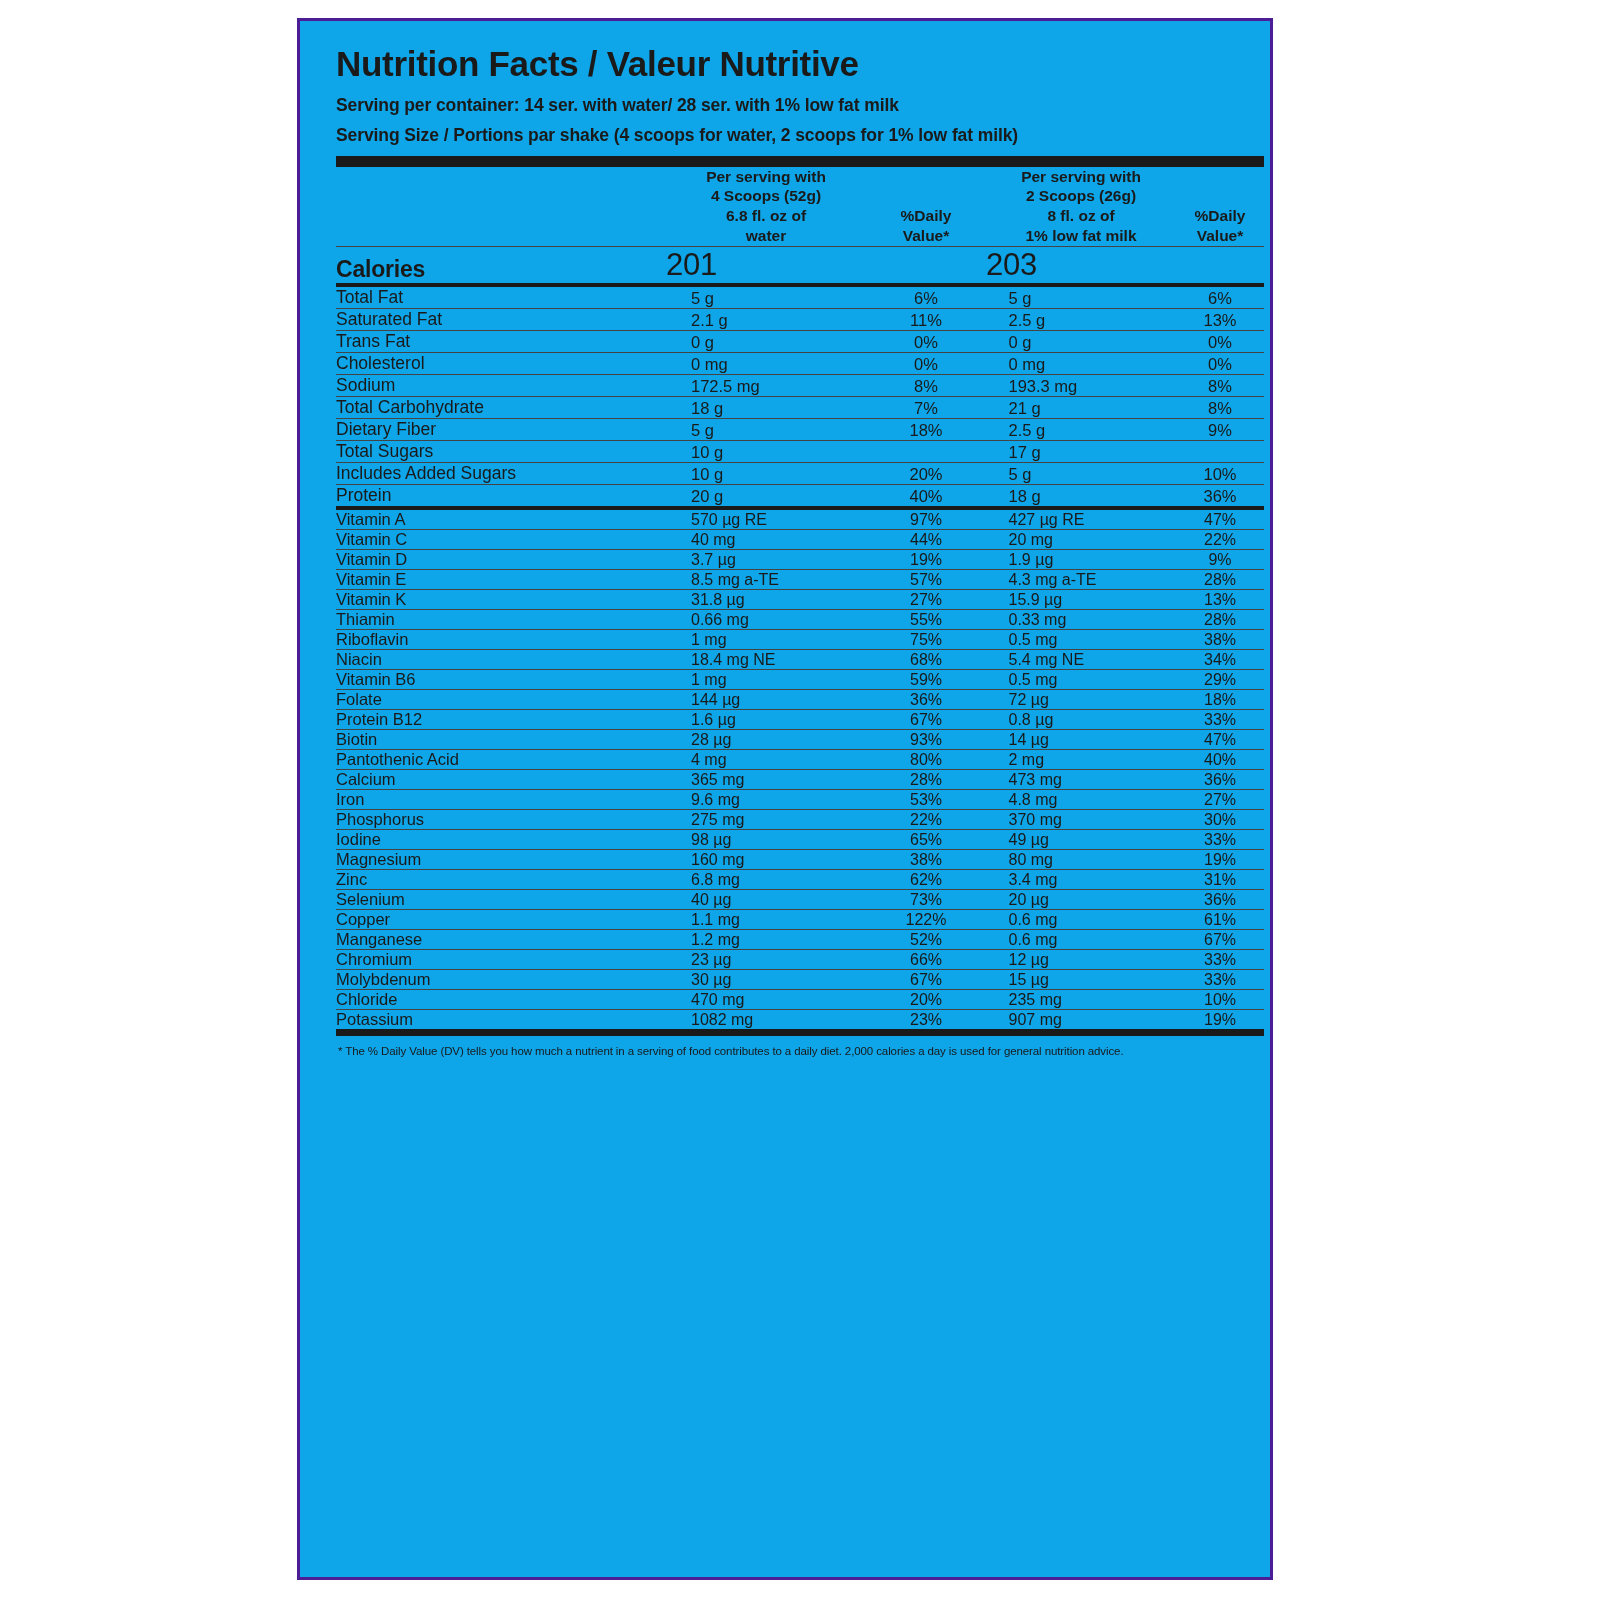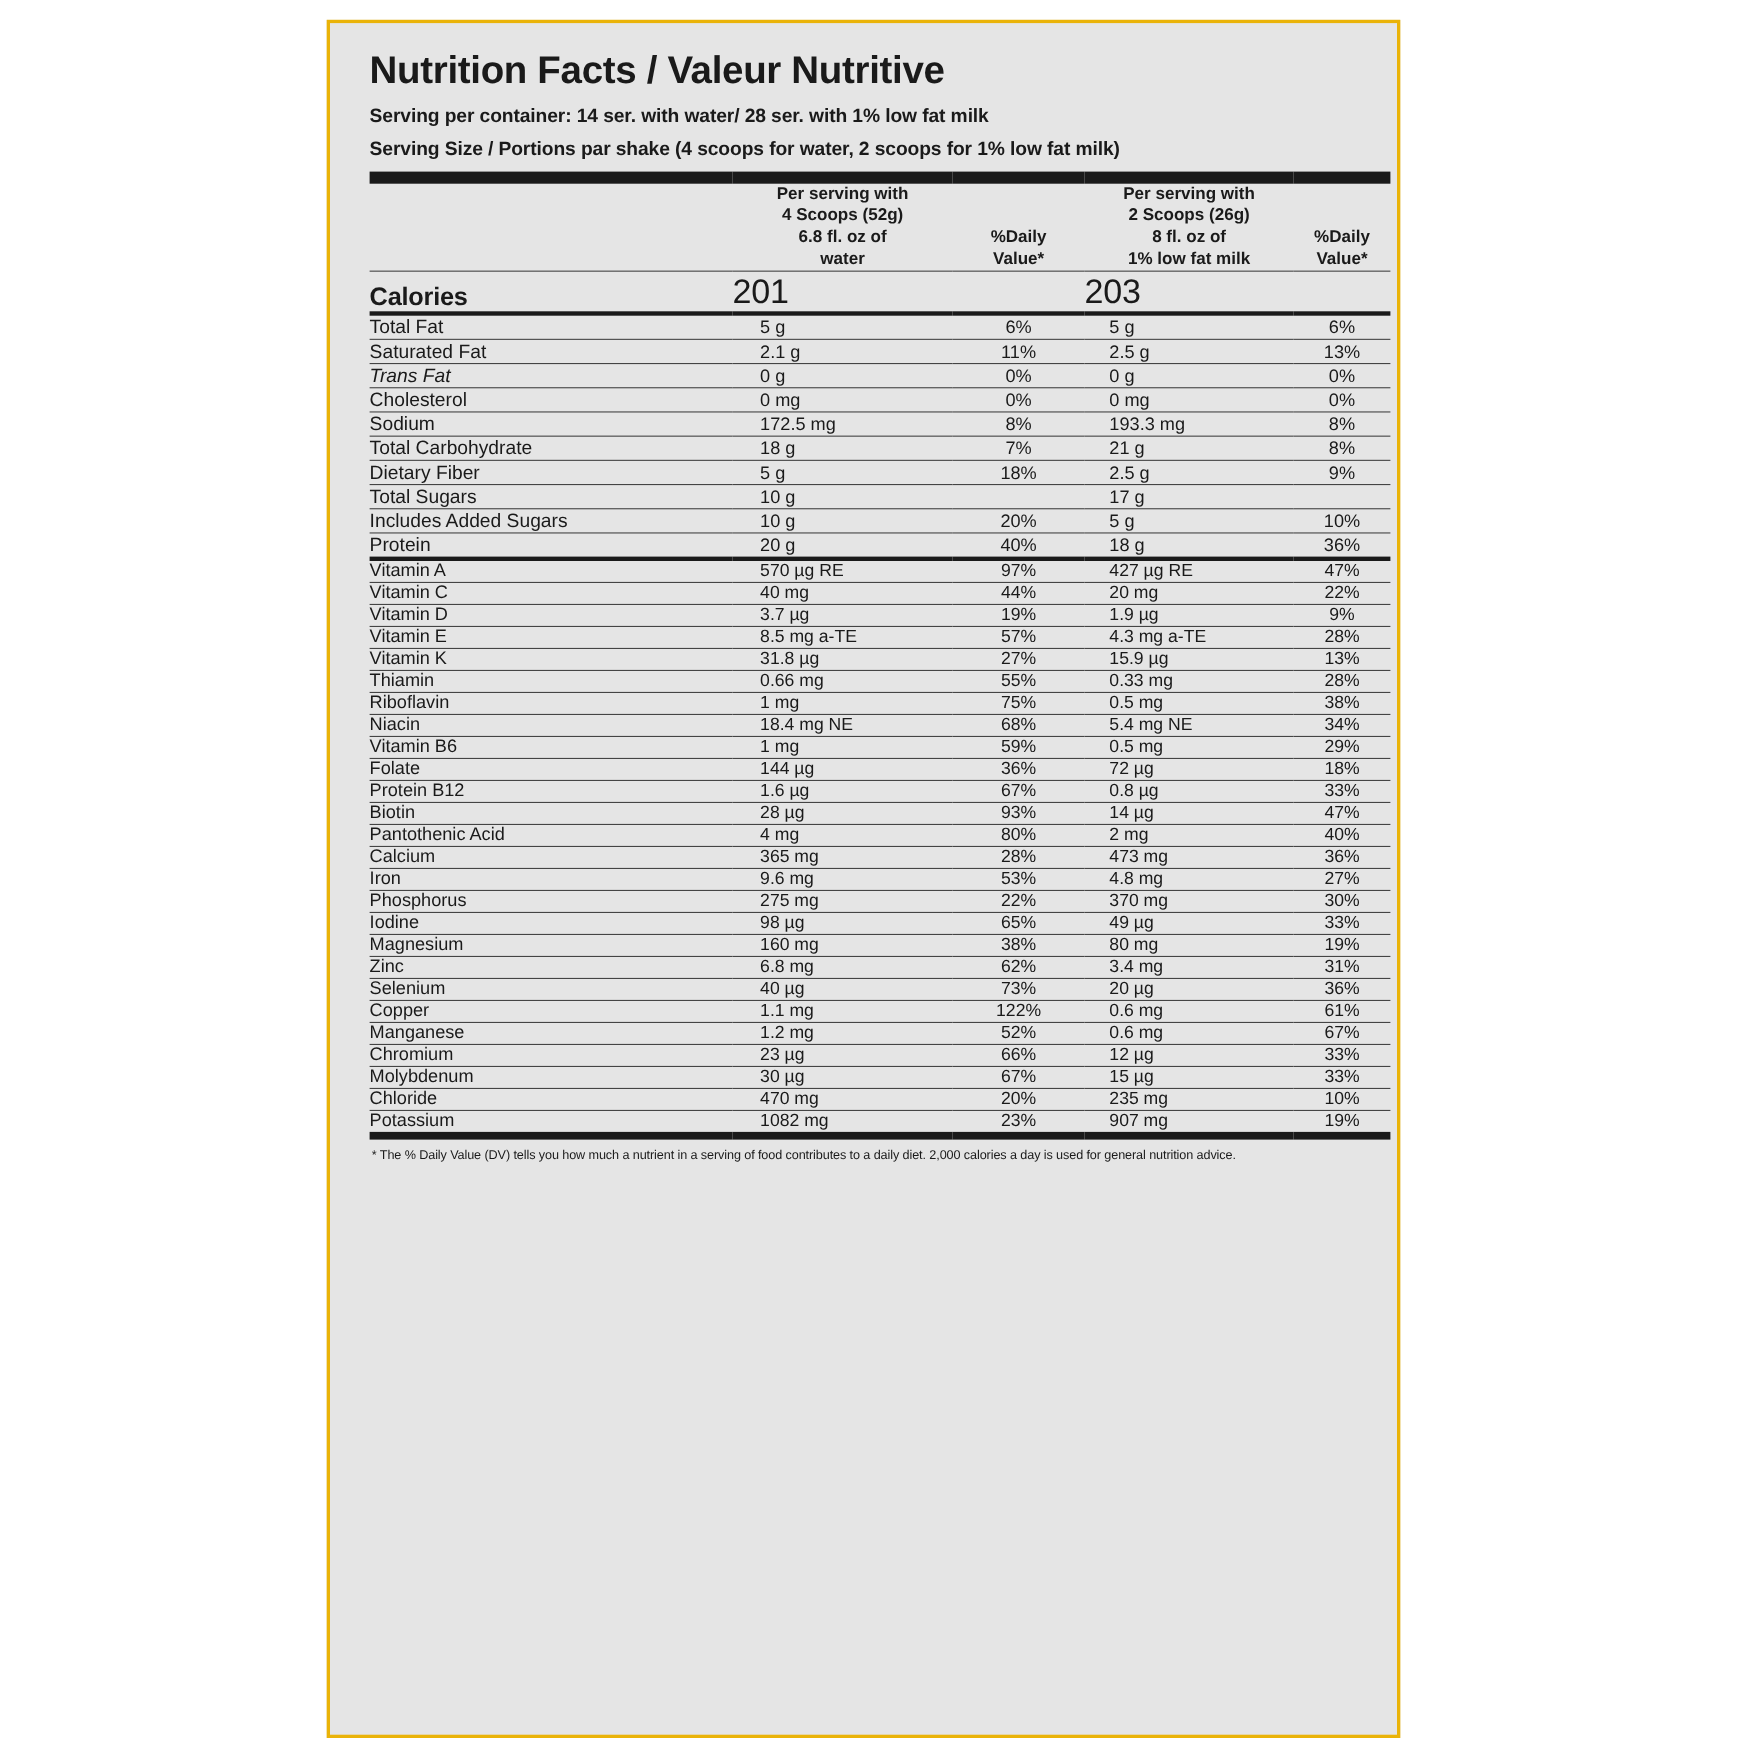--- a/index.html
+++ b/index.html
@@ -13,23 +13,23 @@
     font-family: "Liberation Sans", sans-serif;
     color: #1a1a1a;
     position: relative;
   }
   #panel {
     position: absolute;
     left: 297px;
     top: 18px;
     width: 976px;
     height: 1562px;
-    border: 3px solid #eab308;
+    border: 3px solid #4c1d95;
     box-sizing: border-box;
-    background: #e5e5e5;
+    background: #0ea5e9;
   }
   .inner {
     padding: 18px 22px 0 28px;
     box-sizing: border-box;
   }
   .title {
     font-size: 35px;
     font-weight: bold;
     letter-spacing: -0.3px;
     line-height: 1.1;
@@ -111,21 +111,21 @@
   .r td {
     font-size: 17.5px;
     padding: 5.5px 0 5.5px 0;
   }
   .r td.val { text-align: center; font-size: 16.5px; }
   .r td.dv  { text-align: center; font-size: 16.5px; }
   .nm { padding-left: 4px; }
   .bold { font-weight: normal; }
   .ind1 { padding-left: 78px; }
   .ind2 { padding-left: 98px; }
-  .ital { font-style: italic; }
+  .ital { }
 
   .micro td { font-size: 16.5px; padding: 5px 0 5px 0; }
   .micro td.val, .micro td.dv { text-align: center; font-size: 16px; }
 
   
   .valcell { display: inline-block; min-width: 150px; text-align: left; }
   .val2cell { display: inline-block; min-width: 145px; text-align: left; }
 
   .footnote {
     font-size: 11.5px;

